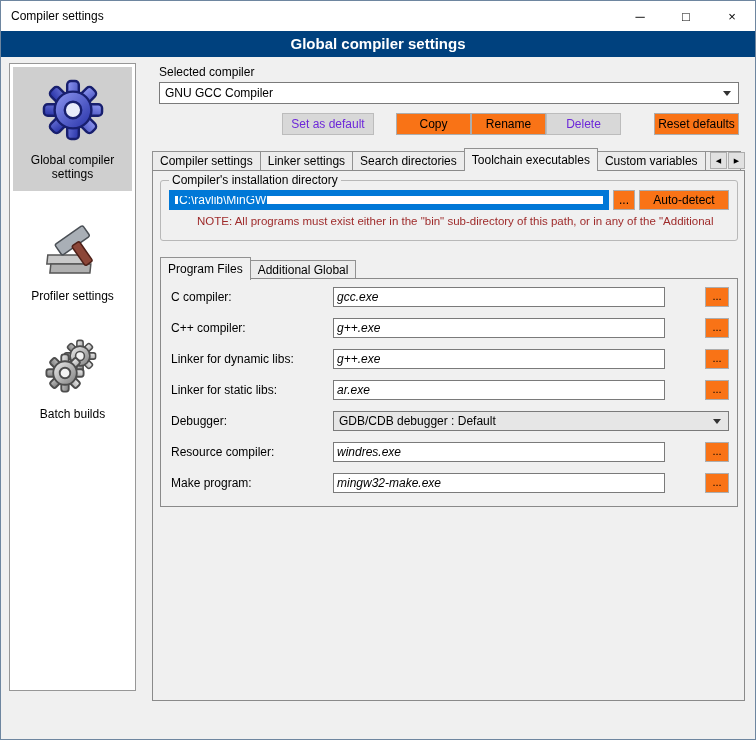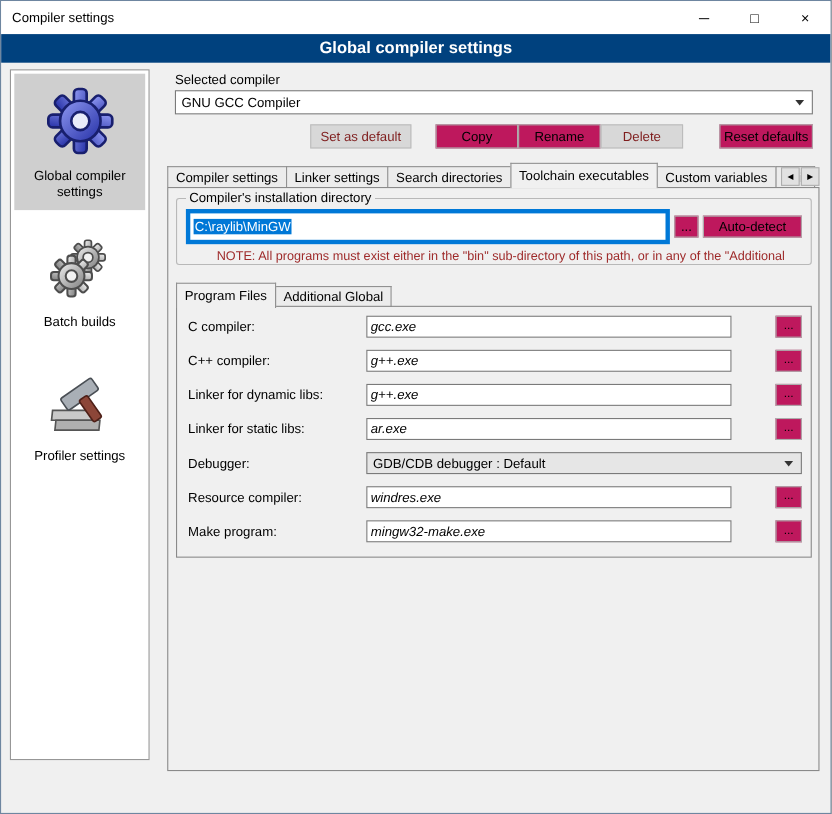--- a/index.html
+++ b/index.html
@@ -19,30 +19,30 @@
   .body { position:absolute; top:56px; left:0; right:0; bottom:0; }
   
   .sidebar { position:absolute; left:8px; top:6px; width:127px; height:628px; box-sizing:border-box;
              background:#fff; border:1px solid #979797; padding:3px; }
   .side-item { display:flex; flex-direction:column; align-items:center; text-align:center;
                padding:12px 2px 10px; margin-bottom:12px; }
   .side-item.selected { background:#cfcfcf; }
   .side-item .icon { margin-bottom:12px; line-height:0; }
   .side-label { font-size:12px; line-height:14px; }
   
-  .btn { position:absolute; height:22px; box-sizing:border-box; background:#be185d;
+  .btn { position:absolute; height:22px; box-sizing:border-box; background:#f97316;
          border:1px solid #adadad; font-family:inherit; font-size:12px; text-align:center;
          line-height:20px; cursor:default; }
-  .btn.disabled { color:#7f1d1d; background:#d8d8d8; border-color:#bcbcbc; }
+  .btn.disabled { color:#6d28d9; background:#d8d8d8; border-color:#bcbcbc; }
   .combo { box-sizing:border-box; border:1px solid #7a7a7a; background:#fff; display:flex;
            align-items:center; padding:0 22px 0 5px; position:relative; }
   .combo .arrow { position:absolute; right:7px; top:50%; margin-top:-2px; width:0; height:0;
                   border-left:4px solid transparent; border-right:4px solid transparent;
                   border-top:5px solid #333; }
-  .text-input { height:32px; box-sizing:border-box; border:4px solid #f97316; background:#fff;
+  .text-input { height:20px; box-sizing:border-box; border:6px solid #f97316; background:#fff;
                 display:flex; align-items:center; padding:0 3px; overflow:hidden; white-space:nowrap;text-align:right; }
   .text-input.focused { border-color:#0078d7; }
   .sel { background:#0078d7; color:#fff; padding:0 1px; }
   
   .flabel, .static-label { font-size:12px; }
   .sel-compiler-label { position:absolute; left:158px; top:8px; }
   .compiler-combo { position:absolute; left:158px; top:25px; width:580px; height:22px; }
   
   .tabstrip { position:absolute; left:151px; top:92px; width:593px; height:21px;
               display:flex; align-items:flex-end; }
@@ -125,47 +125,47 @@
         <span class="icon">
           <svg width="62" height="62" viewBox="-32 -32 64 64">
             <use href="#gearShape" fill="url(#gradBlue)" stroke="#181f6e" stroke-width="2.5"></use>
             <circle r="8.5" fill="#e8ebfa" stroke="#181f6e" stroke-width="2.5"></circle>
           </svg>
         </span>
         <span class="side-label">Global compiler settings</span>
       </div>
       <div class="side-item">
         <span class="icon">
+          <svg width="58" height="62" viewBox="0 0 58 62">
+            <g stroke="#555" stroke-width="1.5">
+              <rect x="8" y="40" width="40" height="9" fill="#c9c9c9" transform="skewX(-6)"></rect>
+              <rect x="12" y="49" width="40" height="9" fill="#b0b0b0" transform="skewX(-6)"></rect>
+            </g>
+            <g transform="rotate(-35 30 26)">
+              <rect x="12" y="18" width="34" height="13" rx="2" fill="#a9afb6" stroke="#4a4f55" stroke-width="1.5"></rect>
+              <rect x="25" y="29" width="9" height="24" rx="2" fill="#8c4638" stroke="#4e2018" stroke-width="1.5"></rect>
+            </g>
+          </svg>
+        </span>
+        <span class="side-label">Profiler settings</span>
+      </div>
+      <div class="side-item">
+        <span class="icon">
           <svg width="60" height="58" viewBox="0 0 60 58">
             <g transform="translate(37,19) scale(0.52)">
               <use href="#gearShape" fill="url(#gradGray)" stroke="#4d4d4d" stroke-width="3"></use>
               <circle r="8.5" fill="#f2f2f2" stroke="#4d4d4d" stroke-width="3"></circle>
             </g>
             <g transform="translate(22,36) scale(0.62)">
               <use href="#gearShape" fill="url(#gradGray)" stroke="#4d4d4d" stroke-width="3"></use>
               <circle r="8.5" fill="#f2f2f2" stroke="#4d4d4d" stroke-width="3"></circle>
             </g>
           </svg>
         </span>
         <span class="side-label">Batch builds</span>
-      </div>
-      <div class="side-item">
-        <span class="icon">
-          <svg width="58" height="62" viewBox="0 0 58 62">
-            <g stroke="#555" stroke-width="1.5">
-              <rect x="8" y="40" width="40" height="9" fill="#c9c9c9" transform="skewX(-6)"></rect>
-              <rect x="12" y="49" width="40" height="9" fill="#b0b0b0" transform="skewX(-6)"></rect>
-            </g>
-            <g transform="rotate(-35 30 26)">
-              <rect x="12" y="18" width="34" height="13" rx="2" fill="#a9afb6" stroke="#4a4f55" stroke-width="1.5"></rect>
-              <rect x="25" y="29" width="9" height="24" rx="2" fill="#8c4638" stroke="#4e2018" stroke-width="1.5"></rect>
-            </g>
-          </svg>
-        </span>
-        <span class="side-label">Profiler settings</span>
       </div>
     </div>
 
     <div class="static-label sel-compiler-label">Selected compiler</div>
     <div class="combo compiler-combo">
       <span>GNU GCC Compiler</span>
       <span class="arrow"></span>
     </div>
 
     <div class="btn disabled" style="left:281px; top:56px; width:92px;">Set as default</div>

